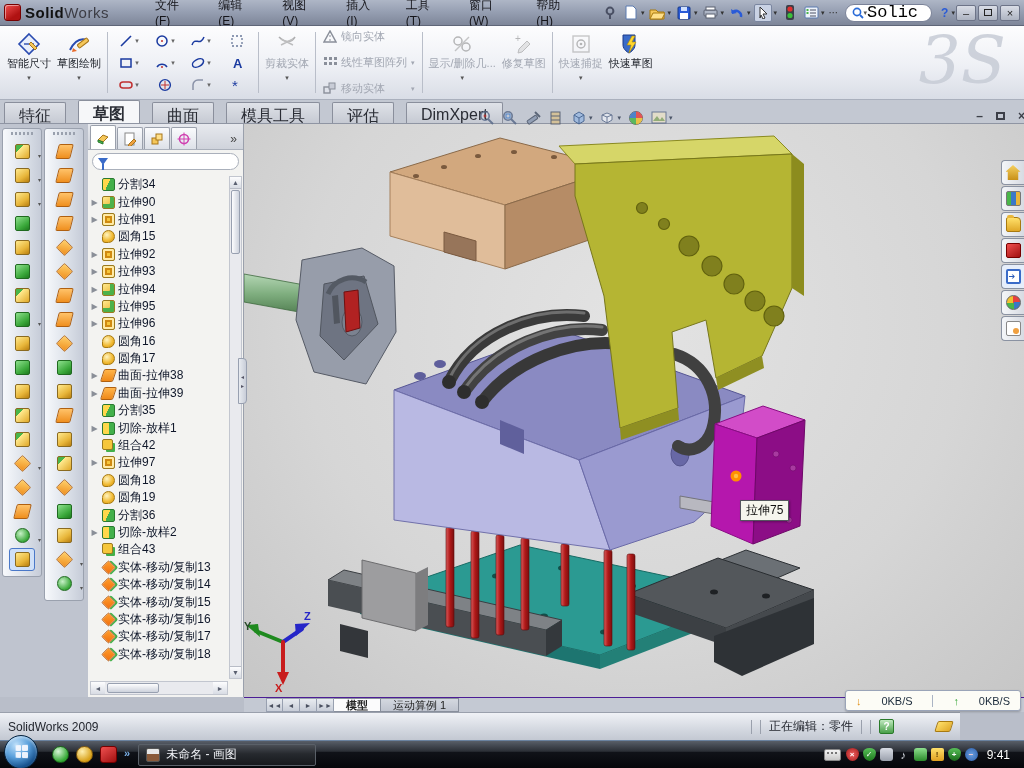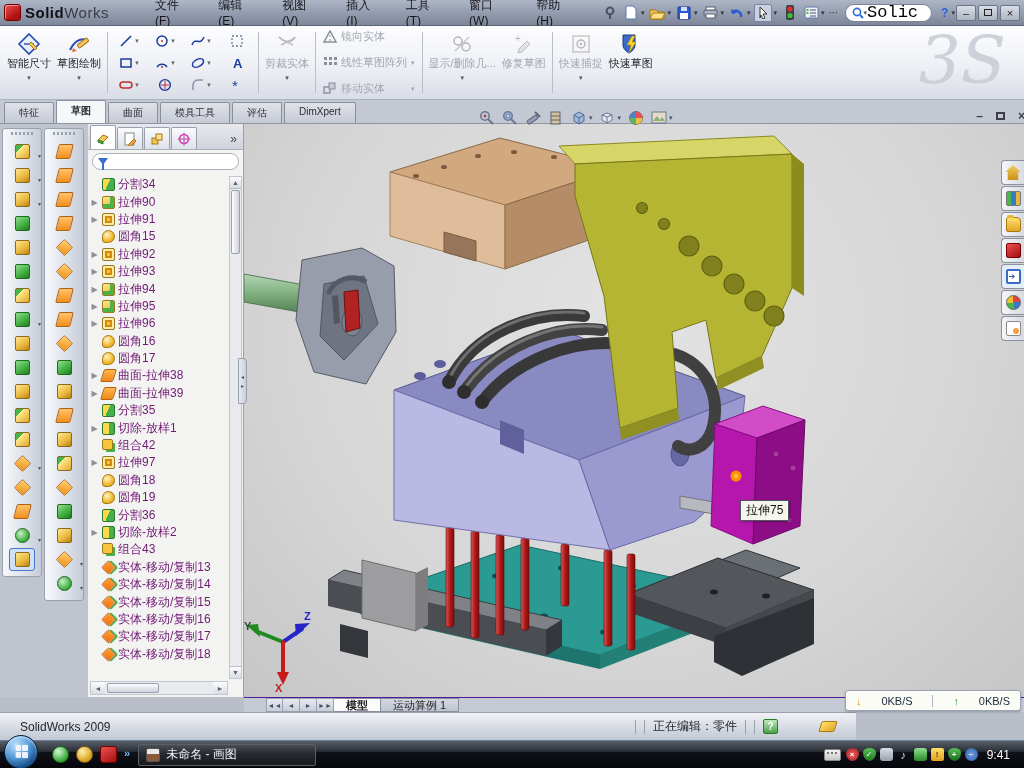--- a/index.html
+++ b/index.html
@@ -40,21 +40,21 @@
   .sk-grid { display:grid; grid-template-columns:repeat(4,36px); grid-auto-rows:22px; align-content:center; }
   .sk-cell { display:flex; align-items:center; justify-content:center; gap:2px; }
   .sk-cell .dd { font-size:7px; color:#666; }
   .stack3 { display:flex; flex-direction:column; justify-content:center; gap:11px; padding:0 4px; color:#a2a7b2; font-size:11px; }
   .stack3 .srow { display:flex; align-items:center; gap:4px; }
   .stack3 .srow .dd { font-size:7px; margin-left:auto; }
   .watermark { position:absolute; right:18px; top:2px; font-family:"DejaVu Serif",serif; font-style:italic; font-size:66px; color:#c7ccd6; opacity:.85; line-height:66px; pointer-events:none; }
 
   
   #tabrow { position:absolute; left:0; top:100px; width:1024px; height:24px; background:#c3c8d2; display:flex; align-items:flex-end; padding-left:4px; border-bottom:1px solid #8f95a3; }
-  .rtab { padding:3px 14px; font-size:10px; color:#2a2d35; background:linear-gradient(#dfe2e8,#c6cad3); border:1px solid #8a8f9c; border-bottom:none; margin-right:2px; border-radius:2px 2px 0 0; height:21px; }
+  .rtab { padding:3px 14px; font-size:16px; color:#2a2d35; background:linear-gradient(#dfe2e8,#c6cad3); border:1px solid #8a8f9c; border-bottom:none; margin-right:12px; border-radius:2px 2px 0 0; height:21px; }
   .rtab.on { background:#f6f7f9; font-weight:bold; height:23px; }
 
   
   #lefttools { position:absolute; left:0; top:124px; width:88px; height:573px; background:#bfc4cf; }
   .ltcol { position:absolute; top:4px; width:40px; border:1px solid #9aa1ae; border-radius:3px; background:linear-gradient(90deg,#f7f9fc,#dde2ea 55%,#c6ccd8); padding:10px 0 4px; }
   .ltcol::before { content:""; position:absolute; top:3px; left:8px; right:8px; height:3px;
     background:repeating-linear-gradient(90deg,#9aa1ae 0 2px,transparent 2px 4px); }
   #ltcol1 { left:2px; } #ltcol2 { left:44px; }
   .lt { position:relative; width:26px; height:23px; margin:1px auto; display:flex; align-items:center; justify-content:center; }
   .lt .gl { width:15px; height:15px; border-radius:2px; border:1px solid #8a6a20; }
@@ -84,21 +84,21 @@
   .tw.on { visibility:visible; }
   .fi { width:13px; height:13px; border-radius:2px; border:1px solid #9a7a20; flex:none; }
   .fi.c-split   { background:linear-gradient(115deg,#ffd84a 46%,#43b04a 46%); border-color:#2a7a30; }
   .fi.c-extrude { background:linear-gradient(145deg,#ffe98e,#e8b02a); box-shadow:inset -4px -4px 0 rgba(67,176,74,.95); }
   .fi.c-extrude2{ background:#f6c63a; box-shadow:inset 0 0 0 2px #ffeaa4, inset 0 0 0 4px #d08a10; }
   .fi.c-fillet  { background:radial-gradient(circle at 35% 35%,#fff4c0,#f0b830 60%,#c88a10); border-radius:50% 50% 50% 3px; border-color:#a87a10; }
   .fi.c-surface { background:linear-gradient(#ffb54a,#ef8818); transform:skewX(-18deg); border-color:#b06010; }
   .fi.c-loftcut { background:linear-gradient(90deg,#ffd84a 55%,#43b04a 55%); border-color:#2a7a30; }
   .fi.c-combine { background:#f6c63a; box-shadow:3px 3px 0 -1px #43b04a; width:11px; height:11px; margin:0 2px 2px 0; }
   .fi.c-movecopy{ background:linear-gradient(135deg,#ff9e2e,#f07010); transform:rotate(45deg) scale(.8); border-color:#b05510; box-shadow:2px -2px 0 #43b04a; }
-  .tl { font-size:12px; color:#701a75; white-space:nowrap; }
+  .tl { font-size:12px; color:#0f172a; white-space:nowrap; }
   .vscroll { position:absolute; right:1px; top:52px; bottom:18px; width:13px; background:#e9eaee; border:1px solid #c2c6cf; }
   .vs-btn { height:12px; font-size:7px; color:#5a6070; text-align:center; line-height:12px; background:linear-gradient(#fdfdfe,#d8dce4); border-bottom:1px solid #b8bcc6; }
   .vs-btn.bot { position:absolute; bottom:0; left:0; right:0; border-top:1px solid #b8bcc6; border-bottom:none; }
   .vs-thumb { margin:1px; height:64px; background:linear-gradient(90deg,#fdfdfe,#cdd2dc); border:1px solid #98a0b0; border-radius:2px; }
   .hscroll { position:absolute; left:2px; bottom:2px; width:138px; height:14px; background:#e9eaee; border:1px solid #c2c6cf; display:flex; align-items:stretch; }
   .hs-btn { width:14px; font-size:7px; color:#5a6070; display:flex; align-items:center; justify-content:center; background:linear-gradient(#fdfdfe,#d8dce4); }
   .hs-thumb { width:52px; margin:1px 2px; background:linear-gradient(#fdfdfe,#cdd2dc); border:1px solid #98a0b0; border-radius:2px; }
   .splitter { position:absolute; left:238px; top:358px; width:9px; height:46px; background:linear-gradient(90deg,#e8ebf0,#c8cdd8); border:1px solid #98a0b0; border-radius:0 4px 4px 0; top:358px; display:flex; flex-direction:column; align-items:center; justify-content:center; gap:2px; font-size:6px; color:#556; z-index:5; }
 
   
@@ -132,22 +132,22 @@
   .tpi-props { background:#fff; border:1px solid #888; position:relative; }
   .tpi-props::after { content:""; position:absolute; right:1px; bottom:1px; width:6px; height:6px; border-radius:50%; background:#f0a040; }
 
   
   #modeltabs { position:absolute; left:244px; top:697px; width:780px; height:15px; background:#c4c9d3; border-top:1px solid #4c1d95; display:flex; align-items:stretch; padding-left:22px; }
   .mt-nav { width:17px; display:flex; align-items:center; justify-content:center; font-size:7px; color:#4a5060; background:linear-gradient(#e8ebf0,#c8cdd8); border:1px solid #98a0b0; border-left:none; }
   .mtab { padding:0 12px; display:flex; align-items:center; font-size:11px; color:#222; background:linear-gradient(#d4d8e0,#bfc4cf); border:1px solid #888f9c; border-left:none; }
   .mtab.on { background:#fbfbfc; font-weight:bold; }
 
   
-  #statusbar { position:absolute; left:0; top:712px; width:856px; height:28px;
-    background:linear-gradient(#f0f2f6,#d6dae2 55%,#c3c8d2); border-top:1px solid #9aa0ac; display:flex; align-items:center; padding:0 20px; color:#23262e; }
+  #statusbar { position:absolute; left:0; top:712px; width:960px; height:28px;
+    background:linear-gradient(#f0f2f6,#d6dae2 55%,#c3c8d2); border-top:1px solid #9aa0ac; display:flex; align-items:center; padding:0 8px; color:#23262e; }
   .sb-right { margin-left:auto; display:flex; align-items:center; gap:8px; }
   .sb-sep { width:1px; height:14px; background:#9aa0ac; }
   .sb-help { width:15px; height:15px; background:linear-gradient(#bfe8bf,#49a049); border:1px solid #2a7a2a; color:#fff; font-weight:bold; font-size:10px; display:flex; align-items:center; justify-content:center; border-radius:2px; }
   .sb-tag { width:16px; height:11px; background:linear-gradient(135deg,#ffe06a,#e0a828); border:1px solid #a87a10; transform:skewX(-18deg); border-radius:2px; }
 
   
   #netov { position:absolute; left:845px; top:690px; width:176px; height:21px; background:#fcfcf6; border:1px solid #9aa4b8; border-radius:3px; display:flex; align-items:center; justify-content:space-around; font-size:11px; color:#1a2a3a; z-index:8; box-shadow:0 1px 2px rgba(0,0,0,.25); }
   .nv-down { color:#e09018; font-weight:bold; } .nv-up { color:#3aa83a; font-weight:bold; }
   .nv-div { width:1px; height:12px; background:#aab4c4; }
 

